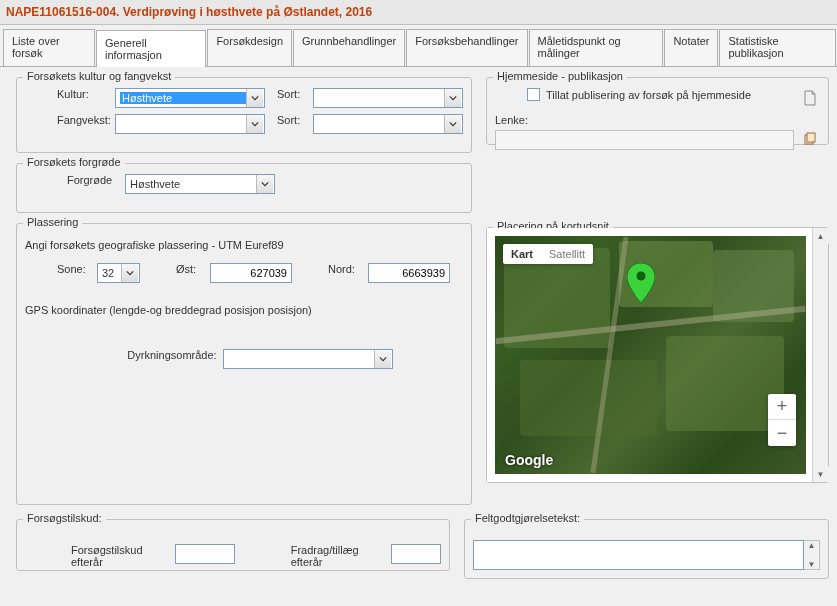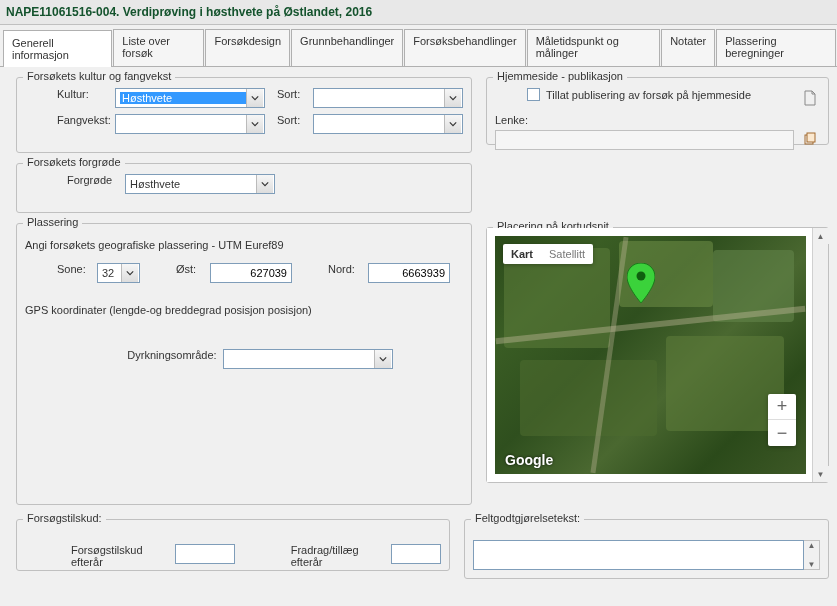--- a/index.html
+++ b/index.html
@@ -9,21 +9,21 @@
     font-size: 11px;
     background: #f0f0f0;
     color: #333;
     width: 837px;
     height: 606px;
     overflow: hidden;
   }
   .title-bar {
     background: #e8e8e8;
     border-bottom: 1px solid #c0c0c0;
-    color: #14532d;
+    color: #c2410c;
     font-weight: bold;
     font-size: 12px;
     padding: 5px 6px;
   }
   .tabs {
     display: flex;
     border-bottom: 1px solid #b0b0b0;
     background: #f0f0f0;
     padding-top: 4px;
     padding-left: 3px;
@@ -199,28 +199,28 @@
   }
   .textin { text-align: right; }
   .textin.left { text-align: left; }
 </style>
 </head>
 <body>
 
 <div class="title-bar">NAPE11061516-004. Verdiprøving i høsthvete på Østlandet, 2016</div>
 
 <div class="tabs">
+  <div class="tab">Liste over forsøk</div>
   <div class="tab active">Generell informasjon</div>
-  <div class="tab">Liste over forsøk</div>
   <div class="tab">Forsøkdesign</div>
   <div class="tab">Grunnbehandlinger</div>
   <div class="tab">Forsøksbehandlinger</div>
   <div class="tab">Måletidspunkt og målinger</div>
   <div class="tab">Notater</div>
-  <div class="tab">Plassering beregninger</div>
+  <div class="tab">Statistiske publikasjon</div>
 </div>
 
 <div class="content">
   <div class="cols">
     <div class="col-left">
 
       <div class="fieldset">
         <div class="legend">Forsøkets kultur og fangvekst</div>
         <div class="row">
           <span class="label" style="width:52px;">Kultur:</span>

